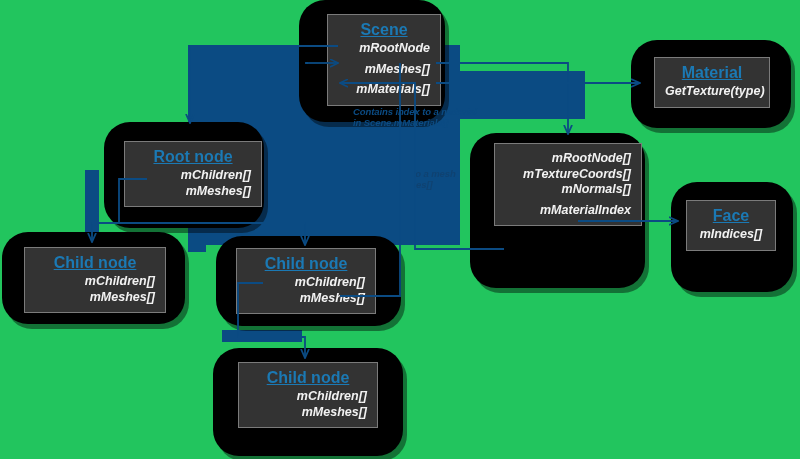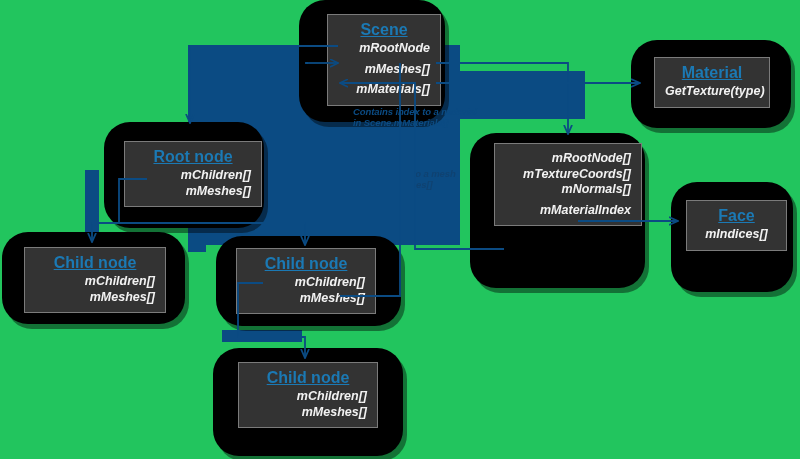--- a/index.html
+++ b/index.html
@@ -167,21 +167,21 @@
 
   <div class="classbox" style="left:494px; top:143px; width:148px;">
     <div class="cls-fields">
       <div class="cls-field">mRootNode[]</div>
       <div class="cls-field">mTextureCoords[]</div>
       <div class="cls-field">mNormals[]</div>
       <div class="cls-field spaced">mMaterialIndex</div>
     </div>
   </div>
 
-  <div class="classbox" style="left:686px; top:200px; width:101px;">
+  <div class="classbox" style="left:686px; top:200px; width:90px;">
     <div class="cls-title">Face</div>
     <div class="cls-fields centered">
       <div class="cls-field">mIndices[]</div>
     </div>
   </div>
 
   <div class="classbox" style="left:24px; top:247px; width:142px;">
     <div class="cls-title">Child node</div>
     <div class="cls-fields">
       <div class="cls-field">mChildren[]</div>

